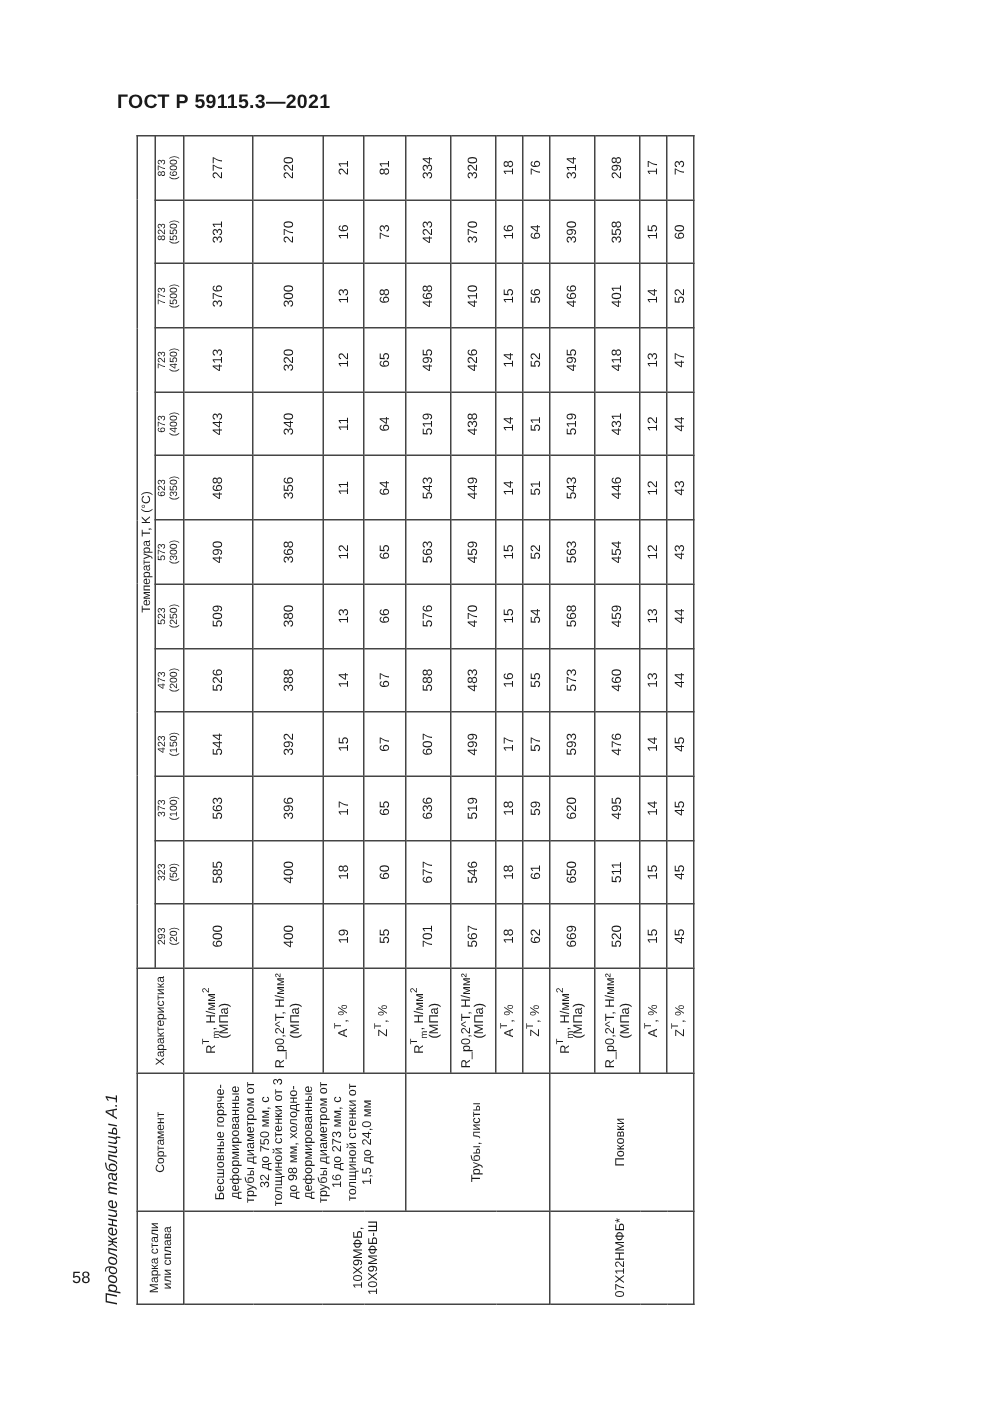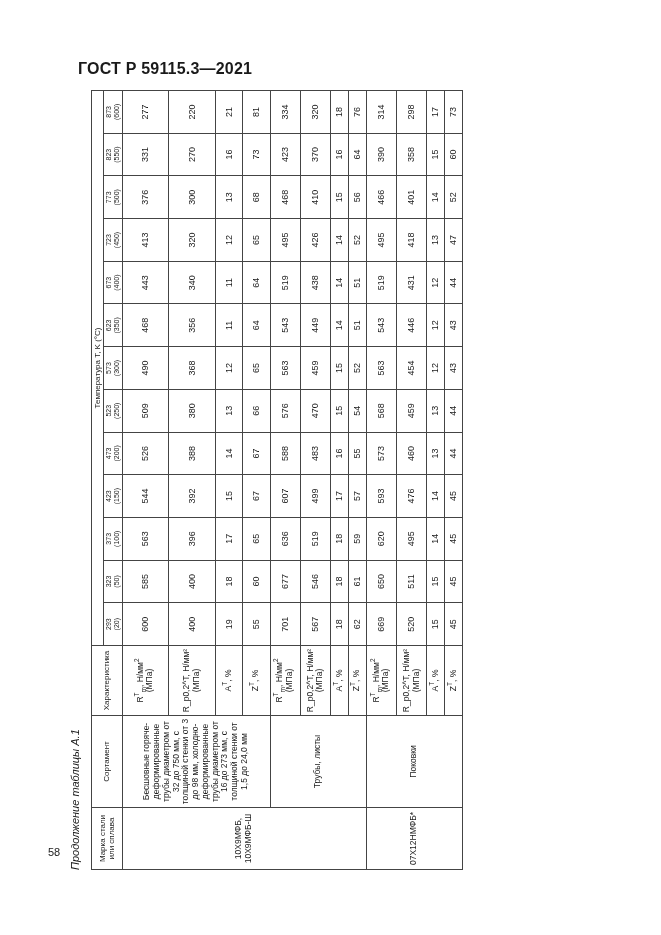--- a/index.html
+++ b/index.html
@@ -1,17 +1,17 @@
 <!DOCTYPE html>
 <html><head>
 <meta charset="utf-8">
 <style>
   html, body { margin:0; padding:0; background:#ffffff; }
   body { width:661px; height:935px; position:relative; overflow:hidden; font-family:"Liberation Sans", sans-serif; color:#1a1a1a; }
-  .doc-header { position:absolute; left:78px; top:60px; font-weight:bold; font-size:16px; letter-spacing:0.2px;text-align:right; }
+  .doc-header { position:absolute; left:78px; top:60px; font-weight:bold; font-size:13px; letter-spacing:0.2px;text-align:right; }
   .page-number { position:absolute; left:48px; top:846px; font-size:11px; }
   .rot-wrap { position:absolute; left:91px; top:90px; width:372px; height:780px; }
   .rot { position:absolute; left:0; top:780px; width:780px; height:372px; transform-origin:0 0; transform:rotate(-90deg); }
   .caption { position:absolute; left:0; top:-22px; font-size:11px; font-style:italic; white-space:nowrap; }
   table { border-collapse:collapse; width:780px; height:372px; table-layout:fixed; font-size:8.5px; }
   td, th { border:1px solid #444; padding:1px 2px; text-align:center; vertical-align:middle; font-weight:normal; line-height:1.15; }
   th { font-size:8px; }
   .char { font-size:8.5px; }
   .val { font-size:9px; }
   sup, sub { font-size:6.5px; line-height:0; }

